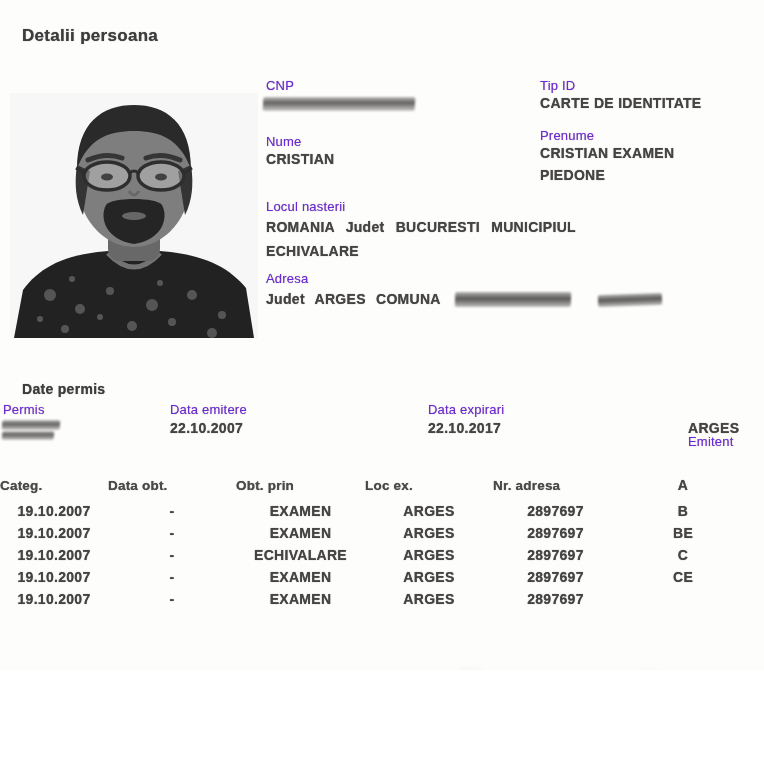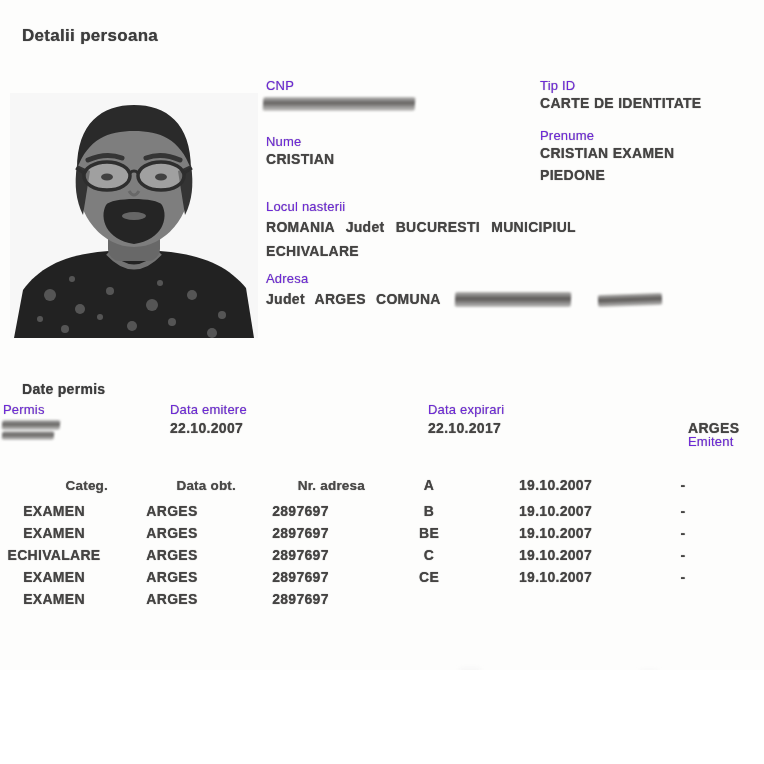--- a/index.html
+++ b/index.html
@@ -61,21 +61,21 @@
   }
   .permit-table {
     left: 0; top: 474px; width: 764px;
     display: grid;
     grid-template-columns: 108px 128px 129px 128px 125px 130px;
   }
   .permit-table .hcell {
     font-size: 13.5px;
     font-weight: 700;
     color: #4a4948;
-    text-align: right;
+    text-align: left;
     height: 26px;
     line-height: 24px;
     letter-spacing: 0.2px;
     text-shadow: 0 0 0.8px rgba(80,79,78,0.9);
   }
   .permit-table .cell {
     font-size: 14px;
     font-weight: 700;
     color: #454443;
     text-align: center;
@@ -187,20 +187,22 @@
 
   <div class="abs lbl" style="left:428px; top:402px;">Data expirari</div>
   <div class="abs val" style="left:428px; top:420px;">22.10.2017</div>
 
   <div class="abs lbl" style="left:688px; top:402px;margin-top:32px;">Emitent</div>
   <div class="abs val" style="left:688px; top:420px;">ARGES</div>
 
   <div class="abs permit-table">
     <div class="hcell">Categ.</div>
     <div class="hcell">Data obt.</div>
+    <div class="hcell">Obt. prin</div>
+    <div class="hcell">Loc ex.</div>
     <div class="hcell">Nr. adresa</div>
 
     <div class="cell">A</div>
     <div class="cell">19.10.2007</div>
     <div class="cell">-</div>
     <div class="cell">EXAMEN</div>
     <div class="cell">ARGES</div>
     <div class="cell">2897697</div>
 
     <div class="cell">B</div>

